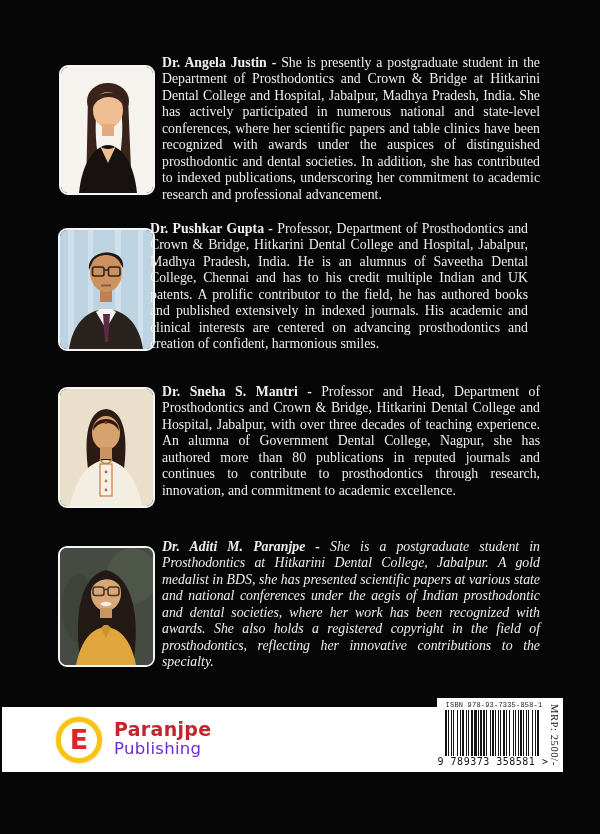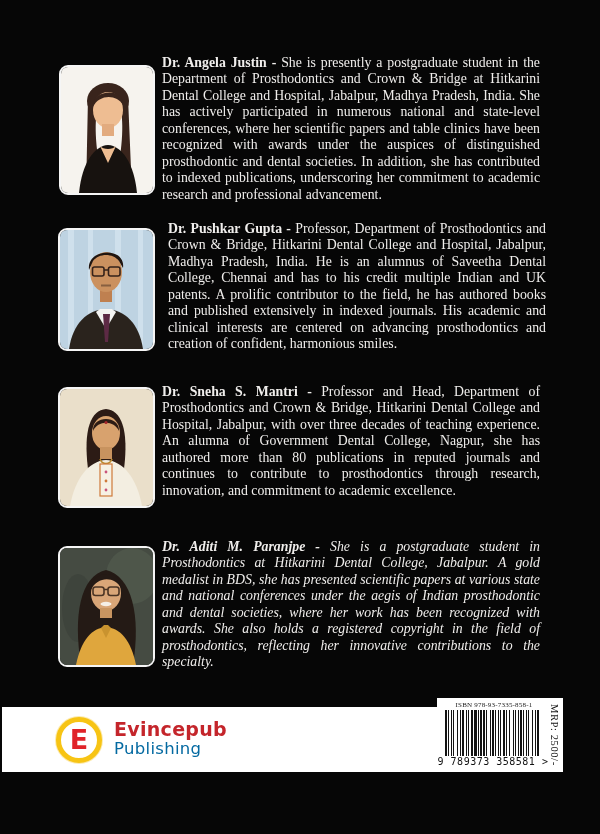--- a/index.html
+++ b/index.html
@@ -28,21 +28,21 @@
     font-size:13.8px;
     line-height:16.45px;
     text-align:justify;
   }
   .bio b{font-weight:bold;}
 
   
   #photo-1{left:59px;top:65px;width:92px;height:126px;}
   #bio-1{left:162px;top:55px;}
   #photo-2{left:58px;top:228px;width:93px;height:119px;}
-  #bio-2{left:168px;top:221px;}
+  #bio-2{left:150px;top:221px;}
   #photo-3{left:58px;top:387px;width:93px;height:117px;}
   #bio-3{left:162px;top:384px;}
   #photo-4{left:58px;top:546px;width:93px;height:117px;}
   #bio-4{left:162px;top:539px;font-style:italic;}
 
   
   .strip{
     position:absolute;left:2px;top:707px;width:561px;height:65px;
     background:#ffffff;
   }
@@ -53,31 +53,31 @@
     border-radius:50%;
     background:#fff;
     display:flex;align-items:center;justify-content:center;
     font-family:"DejaVu Sans",sans-serif;
     font-size:27px;font-weight:bold;color:#e02329;
     line-height:1;
     box-shadow:0 0 0 1px rgba(247,196,20,.35);
   }
   .logo-text{margin-left:12px;font-family:"DejaVu Sans",sans-serif;}
   .logo-line1{font-size:19px;color:#c4252b;font-weight:600;letter-spacing:.3px;line-height:1.05;}
-  .logo-line2{font-size:16.5px;color:#0369a1;font-weight:500;letter-spacing:.3px;line-height:1.15;}
+  .logo-line2{font-size:16.5px;color:#6d28d9;font-weight:500;letter-spacing:.3px;line-height:1.15;}
 
   
   .barcode-box{
     position:absolute;left:437px;top:698px;width:126px;height:73px;
     background:#ffffff;
   }
   .isbn-label{
     position:absolute;left:0;top:3px;width:114px;
     text-align:center;
-    font-family:Liberation Serif, serif;
+    font-family:Liberation Mono, monospace;
     font-size:7px;color:#1b1b1b;letter-spacing:0.2px;white-space:nowrap;
   }
   .bars{
     position:absolute;left:8px;top:12px;width:97px;height:46px;
     white-space:nowrap;overflow:hidden;font-size:0;
   }
   .bc-digits{
     position:absolute;left:0;top:58px;width:112px;
     text-align:center;
     font-family:"DejaVu Sans Mono",monospace;
@@ -171,21 +171,21 @@
       <path d="M41,80 L46,90 L51,80 L48,77 L44,77 Z" fill="#c9932f"></path>
     </svg>
   </div>
   <p class="bio" id="bio-4"><b>Dr. Aditi M. Paranjpe -</b> <span>She is a postgraduate student in Prosthodontics at Hitkarini Dental College, Jabalpur. A gold medalist in BDS, she has presented scientific papers at various state and national conferences under the aegis of Indian prosthodontic and dental societies, where her work has been recognized with awards. She also holds a registered copyright in the field of prosthodontics, reflecting her innovative contributions to the specialty.</span></p>
 </section>
 
 <div class="strip">
   <div class="logo-wrap">
     <div class="logo-circle">E</div>
     <div class="logo-text">
-      <div class="logo-line1">Evincepub</div>
+      <div class="logo-line1">Paranjpe</div>
       <div class="logo-line2">Publishing</div>
     </div>
   </div>
 </div>
 
 <div class="barcode-box">
   <div class="isbn-label">ISBN 978-93-7335-858-1</div>
   <div class="bars"><span style="display: inline-block; height: 100%; width: 2px; background: rgb(19, 19, 19);"></span><span style="display: inline-block; height: 100%; width: 1px; background: rgb(255, 255, 255);"></span><span style="display: inline-block; height: 100%; width: 1px; background: rgb(19, 19, 19);"></span><span style="display: inline-block; height: 100%; width: 2px; background: rgb(255, 255, 255);"></span><span style="display: inline-block; height: 100%; width: 1px; background: rgb(19, 19, 19);"></span><span style="display: inline-block; height: 100%; width: 1px; background: rgb(255, 255, 255);"></span><span style="display: inline-block; height: 100%; width: 1px; background: rgb(19, 19, 19);"></span><span style="display: inline-block; height: 100%; width: 3px; background: rgb(255, 255, 255);"></span><span style="display: inline-block; height: 100%; width: 1px; background: rgb(19, 19, 19);"></span><span style="display: inline-block; height: 100%; width: 2px; background: rgb(255, 255, 255);"></span><span style="display: inline-block; height: 100%; width: 1px; background: rgb(19, 19, 19);"></span><span style="display: inline-block; height: 100%; width: 1px; background: rgb(255, 255, 255);"></span><span style="display: inline-block; height: 100%; width: 2px; background: rgb(19, 19, 19);"></span><span style="display: inline-block; height: 100%; width: 2px; background: rgb(255, 255, 255);"></span><span style="display: inline-block; height: 100%; width: 1px; background: rgb(19, 19, 19);"></span><span style="display: inline-block; height: 100%; width: 1px; background: rgb(255, 255, 255);"></span><span style="display: inline-block; height: 100%; width: 1px; background: rgb(19, 19, 19);"></span><span style="display: inline-block; height: 100%; width: 2px; background: rgb(255, 255, 255);"></span><span style="display: inline-block; height: 100%; width: 2px; background: rgb(19, 19, 19);"></span><span style="display: inline-block; height: 100%; width: 1px; background: rgb(255, 255, 255);"></span><span style="display: inline-block; height: 100%; width: 3px; background: rgb(19, 19, 19);"></span><span style="display: inline-block; height: 100%; width: 1px; background: rgb(255, 255, 255);"></span><span style="display: inline-block; height: 100%; width: 1px; background: rgb(19, 19, 19);"></span><span style="display: inline-block; height: 100%; width: 1px; background: rgb(255, 255, 255);"></span><span style="display: inline-block; height: 100%; width: 2px; background: rgb(19, 19, 19);"></span><span style="display: inline-block; height: 100%; width: 1px; background: rgb(255, 255, 255);"></span><span style="display: inline-block; height: 100%; width: 2px; background: rgb(19, 19, 19);"></span><span style="display: inline-block; height: 100%; width: 1px; background: rgb(255, 255, 255);"></span><span style="display: inline-block; height: 100%; width: 1px; background: rgb(19, 19, 19);"></span><span style="display: inline-block; height: 100%; width: 3px; background: rgb(255, 255, 255);"></span><span style="display: inline-block; height: 100%; width: 1px; background: rgb(19, 19, 19);"></span><span style="display: inline-block; height: 100%; width: 1px; background: rgb(255, 255, 255);"></span><span style="display: inline-block; height: 100%; width: 2px; background: rgb(19, 19, 19);"></span><span style="display: inline-block; height: 100%; width: 1px; background: rgb(255, 255, 255);"></span><span style="display: inline-block; height: 100%; width: 1px; background: rgb(19, 19, 19);"></span><span style="display: inline-block; height: 100%; width: 2px; background: rgb(255, 255, 255);"></span><span style="display: inline-block; height: 100%; width: 1px; background: rgb(19, 19, 19);"></span><span style="display: inline-block; height: 100%; width: 1px; background: rgb(255, 255, 255);"></span><span style="display: inline-block; height: 100%; width: 1px; background: rgb(19, 19, 19);"></span><span style="display: inline-block; height: 100%; width: 2px; background: rgb(255, 255, 255);"></span><span style="display: inline-block; height: 100%; width: 2px; background: rgb(19, 19, 19);"></span><span style="display: inline-block; height: 100%; width: 1px; background: rgb(255, 255, 255);"></span><span style="display: inline-block; height: 100%; width: 1px; background: rgb(19, 19, 19);"></span><span style="display: inline-block; height: 100%; width: 2px; background: rgb(255, 255, 255);"></span><span style="display: inline-block; height: 100%; width: 1px; background: rgb(19, 19, 19);"></span><span style="display: inline-block; height: 100%; width: 3px; background: rgb(255, 255, 255);"></span><span style="display: inline-block; height: 100%; width: 1px; background: rgb(19, 19, 19);"></span><span style="display: inline-block; height: 100%; width: 1px; background: rgb(255, 255, 255);"></span><span style="display: inline-block; height: 100%; width: 1px; background: rgb(19, 19, 19);"></span><span style="display: inline-block; height: 100%; width: 2px; background: rgb(255, 255, 255);"></span><span style="display: inline-block; height: 100%; width: 1px; background: rgb(19, 19, 19);"></span><span style="display: inline-block; height: 100%; width: 1px; background: rgb(255, 255, 255);"></span><span style="display: inline-block; height: 100%; width: 2px; background: rgb(19, 19, 19);"></span><span style="display: inline-block; height: 100%; width: 1px; background: rgb(255, 255, 255);"></span><span style="display: inline-block; height: 100%; width: 1px; background: rgb(19, 19, 19);"></span><span style="display: inline-block; height: 100%; width: 2px; background: rgb(255, 255, 255);"></span><span style="display: inline-block; height: 100%; width: 1px; background: rgb(19, 19, 19);"></span><span style="display: inline-block; height: 100%; width: 1px; background: rgb(255, 255, 255);"></span><span style="display: inline-block; height: 100%; width: 1px; background: rgb(19, 19, 19);"></span><span style="display: inline-block; height: 100%; width: 3px; background: rgb(255, 255, 255);"></span><span style="display: inline-block; height: 100%; width: 1px; background: rgb(19, 19, 19);"></span><span style="display: inline-block; height: 100%; width: 2px; background: rgb(255, 255, 255);"></span><span style="display: inline-block; height: 100%; width: 1px; background: rgb(19, 19, 19);"></span><span style="display: inline-block; height: 100%; width: 1px; background: rgb(255, 255, 255);"></span><span style="display: inline-block; height: 100%; width: 2px; background: rgb(19, 19, 19);"></span><span style="display: inline-block; height: 100%; width: 2px; background: rgb(255, 255, 255);"></span></div>
   <div class="bc-digits">9 789373 358581 &gt;</div>
   <div class="mrp">MRP: 2500/-</div>

